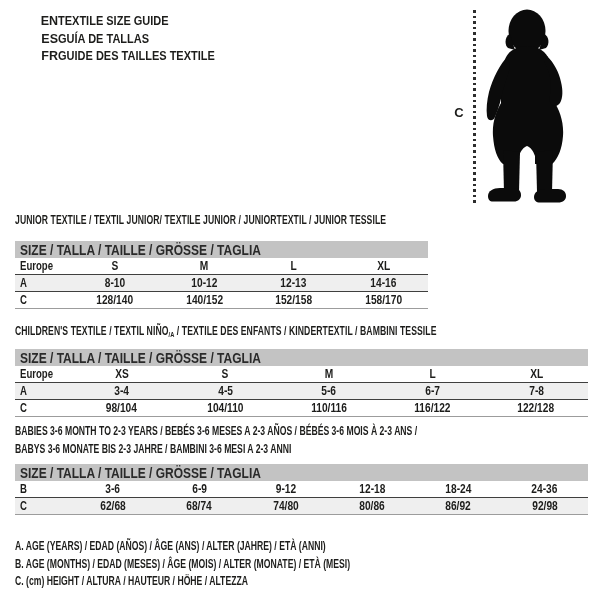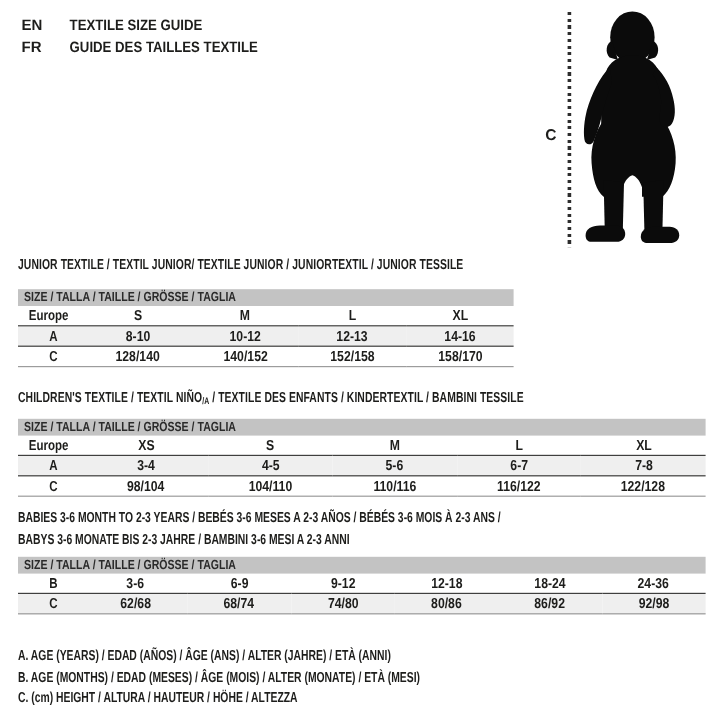--- a/index.html
+++ b/index.html
@@ -5,21 +5,21 @@
   html,body{margin:0;padding:0;}
   body{
     width:600px;height:600px;background:#ffffff;position:relative;overflow:hidden;
     font-family:"Liberation Sans","DejaVu Sans",sans-serif;color:#1d1d1b;
     -webkit-font-smoothing:antialiased;
   }
   .abs{position:absolute;}
 
   
   .langs{position:absolute;left:18px;top:13px;}
-  .lang-row{display:flex;height:17.5px;line-height:17.5px;font-size:12.5px;font-weight:700;white-space:nowrap;}
+  .lang-row{display:flex;height:17.5px;line-height:17.5px;font-size:12.5px;font-weight:700;white-space:nowrap;text-align:right;}
   .lang-code{width:40px;flex:0 0 40px;}
   .lang-label{display:inline-block;transform:scaleX(.88);transform-origin:0 50%;}
 
   
   .dotline{
     position:absolute;left:473px;top:10px;width:3px;height:196px;
     background:repeating-linear-gradient(to bottom,#2d2d2d 0 2.6px,transparent 2.6px 5.6px);
   }
   .measure-c{position:absolute;left:449px;top:105px;width:20px;text-align:center;
     font-size:13px;font-weight:700;}
@@ -29,39 +29,43 @@
   .sec-title{position:absolute;margin:0;font-size:12px;font-weight:700;line-height:17.5px;
     white-space:nowrap;transform:scaleX(.72);transform-origin:0 0;letter-spacing:.1px;}
   .sec-title .sub{font-size:8px;vertical-align:-2px;}
   .foot{position:absolute;left:15px;top:538px;}
   .foot-line{font-size:12px;font-weight:700;line-height:17.5px;white-space:nowrap;
     transform:scaleX(.72);transform-origin:0 50%;}
 
   
   table.size-table{position:absolute;border-collapse:collapse;table-layout:fixed;
     border-bottom:1px solid #9c9c9c;}
-  table.size-table th.band{background:#c3c3c3;height:14px;font-size:11px;font-weight:700;
+  table.size-table th.band{background:#c3c3c3;height:14px;font-size:15px;font-weight:700;
     text-align:left;padding:0 0 0 5px;color:#2a2a2a;}
   table.size-table td{height:16px;font-size:12px;font-weight:700;text-align:center;
     padding:0;white-space:nowrap;overflow:visible;}
-  table.size-table td.lbl{text-align:center;padding-left:5px;}
+  table.size-table td.lbl{text-align:left;padding-left:5px;}
   table.size-table tbody tr + tr td{border-top:1px solid #3f3f3e;}
   table.size-table tbody tr:nth-child(even) td{background:#efefef;}
   .cx{display:inline-block;transform:scaleX(.85);transform-origin:50% 50%;}
   .cxl{display:inline-block;transform:scaleX(.80);transform-origin:0 50%;white-space:nowrap;}
 </style>
 </head>
 <body>
 
 <div class="langs">
   <div class="lang-row">
     <span class="lang-code">EN</span>
     <span class="lang-label">TEXTILE SIZE GUIDE</span>
   </div>
   <div class="lang-row">
+    <span class="lang-code">ES</span>
+    <span class="lang-label">GUÍA DE TALLAS</span>
+  </div>
+  <div class="lang-row">
     <span class="lang-code">FR</span>
     <span class="lang-label">GUIDE DES TAILLES TEXTILE</span>
   </div>
 </div>
 
 <div class="dotline"></div>
 <span class="measure-c">C</span>
 <svg class="baby" viewBox="0 0 100 210" aria-hidden="true">
   <g fill="#0b0b0b">
 

